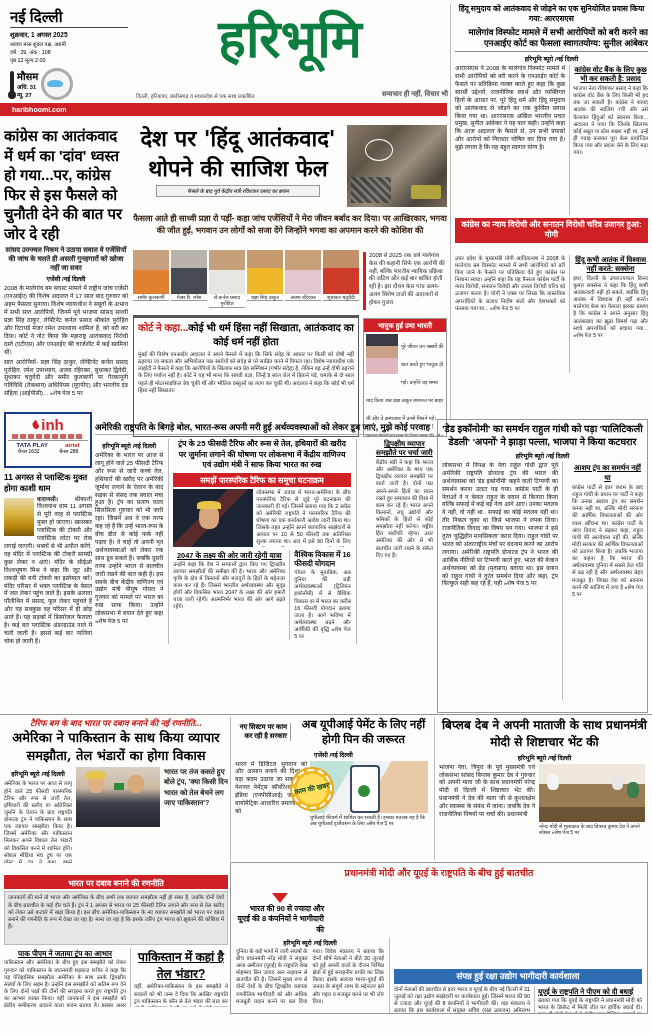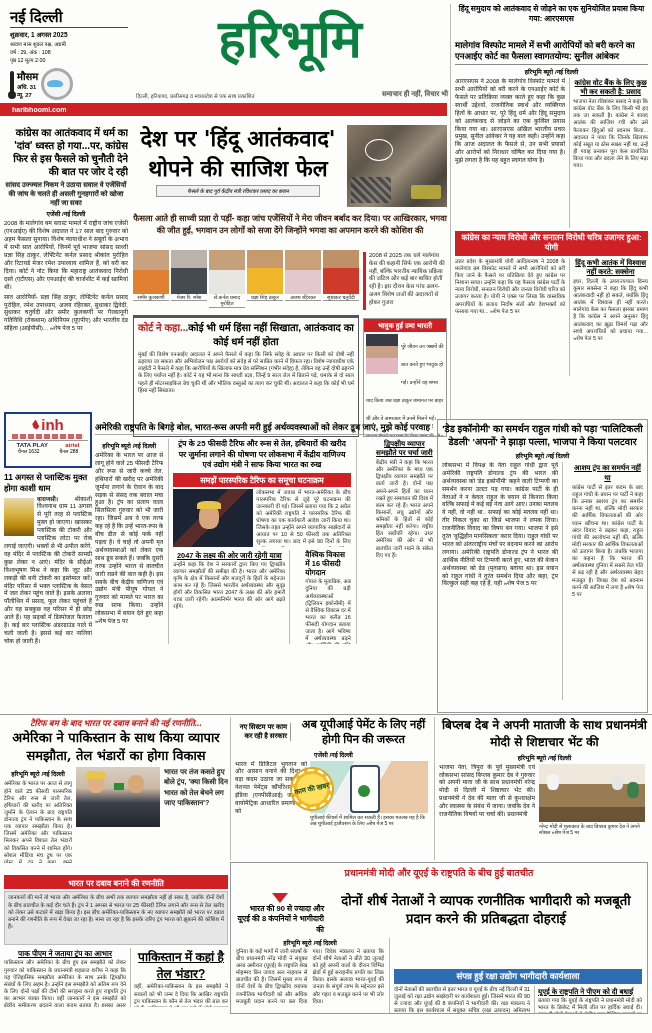--- a/index.html
+++ b/index.html
@@ -53,41 +53,41 @@
   </div>
   <div class="abs" style="left:136px;top:92px;width:190px;font-size:5.4px;color:#333;">दिल्ली, हरियाणा, छत्तीसगढ़ व मध्यप्रदेश से एक साथ प्रकाशित</div>
   <div class="abs" style="left:340px;top:89px;width:108px;font-size:7px;font-weight:bold;color:#555;text-align:right;">समाचार ही नहीं, विचार भी</div>
 
   <div class="abs" style="left:0;top:103px;width:447px;height:13px;background:#cf2025;display:flex;align-items:center;">
     <span style="color:#fff;font-weight:bold;font-size:7px;padding-left:12px;">haribhoomi.com</span>
   </div>
 
   <div class="abs vline clip" style="left:450px;top:4px;width:198px;height:416px;padding-left:4px;box-sizing:border-box;">
     <div style="font-size:7.6px;font-weight:bold;text-align:center;line-height:1.3;">हिंदू समुदाय को आतंकवाद से जोड़ने का एक सुनियोजित प्रयास किया गया: आरएसएस</div>
-    <div style="font-size:8.6px;font-weight:bold;text-align:left;line-height:1.3;margin-top:16px;border-bottom:1px solid #888;padding-bottom:2px;">मालेगांव विस्फोट मामले में सभी आरोपियों को बरी करने का एनआईए कोर्ट का फैसला स्वागतयोग्य: सुनील आंबेकर</div>
+    <div style="font-size:8.6px;font-weight:bold;text-align:right;line-height:1.3;margin-top:3px;border-bottom:1px solid #888;padding-bottom:2px;">मालेगांव विस्फोट मामले में सभी आरोपियों को बरी करने का एनआईए कोर्ट का फैसला स्वागतयोग्य: सुनील आंबेकर</div>
     <div class="by">हरिभूमि ब्यूरो /नई दिल्ली</div>
     <div style="display:flex;gap:4px;">
       <div class="b clip" style="width:112px;height:150px;">आरएसएस ने 2008 के मालेगांव विस्फोट मामले में सभी आरोपियों को बरी करने के एनआईए कोर्ट के फैसले पर प्रतिक्रिया व्यक्त करते हुए कहा कि कुछ स्वार्थी उद्देश्यों, राजनीतिक स्वार्थ और व्यक्तिगत हितों के आधार पर, पूरे हिंदू धर्म और हिंदू समुदाय को आतंकवाद से जोड़ने का एक कुत्सित प्रयास किया गया था। आरएसएस अखिल भारतीय प्रचार प्रमुख, सुनील आंबेकर ने यह बात कही। उन्होंने कहा कि आज अदालत के फैसले से, उन सभी प्रयासों और आरोपों को निराधार घोषित कर दिया गया है। मुझे लगता है कि यह बहुत स्वागत योग्य है।</div>
       <div class="vline clip" style="width:76px;padding-left:3px;height:150px;">
         <div class="subh" style="font-size:7.2px;line-height:1.25;">कांग्रेस वोट बैंक के लिए कुछ भी कर सकती है: प्रसाद</div>
         <div class="b55" style="margin-top:2px;">भाजपा नेता रविशंकर प्रसाद ने कहा कि कांग्रेस वोट बैंक के लिए किसी भी हद तक जा सकती है। कांग्रेस ने शायद आतंक की साजिश रची और उसे फैलाकर हिंदुओं को बदनाम किया... अदालत ने पाया कि जिनके खिलाफ कोई सबूत या ठोस साक्ष्य नहीं था, उन्हें ही गवाह बनाकर पूरा केस प्रायोजित किया गया और बदला लेने के लिए मढ़ा गया।</div>
       </div>
     </div>
     <div class="rbanner" style="font-size:8px;line-height:1.3;padding:2px 4px;margin-top:3px;">कांग्रेस का न्याय विरोधी और सनातन विरोधी चरित्र उजागर हुआ: योगी</div>
-    <div style="display:flex;gap:4px;margin-top:2px;">
+    <div style="display:flex;gap:4px;margin-top:12px;">
       <div class="b55 clip" style="width:112px;height:118px;">उत्तर प्रदेश के मुख्यमंत्री योगी आदित्यनाथ ने 2008 के मालेगांव बम विस्फोट मामले में सभी आरोपियों को बरी किए जाने के फैसले पर प्रतिक्रिया देते हुए कांग्रेस पर निशाना साधा। उन्होंने कहा कि यह फैसला कांग्रेस पार्टी के न्याय विरोधी, सनातन विरोधी और जनता विरोधी चरित्र को उजागर करता है। योगी ने एक्स पर लिखा कि वास्तविक अपराधियों के बजाय निर्दोष संतों और देशभक्तों को फंसाया गया था... »शेष पेज 5 पर</div>
       <div class="vline clip" style="width:76px;padding-left:3px;height:118px;">
         <div class="subh" style="font-size:7.2px;line-height:1.25;">हिंदू कभी आतंक में विश्वास नहीं करते: सक्सेना</div>
         <div class="b55" style="margin-top:2px;">इधर, दिल्ली के उपराज्यपाल विनय कुमार सक्सेना ने कहा कि हिंदू कभी आतंकवादी नहीं हो सकते, क्योंकि हिंदू आतंक में विश्वास ही नहीं करते। मालेगांव केस का फैसला इसका प्रमाण है कि कांग्रेस ने अपने अनुसार हिंदू आतंकवाद का झूठा विमर्श गढ़ा और सच्चे अपराधियों को बचाया गया... »शेष पेज 5 पर</div>
       </div>
     </div>
   </div>
 
   <div class="abs clip" style="left:4px;top:126px;width:124px;height:284px;">
-    <div style="font-size:10px;font-weight:bold;text-align:right;line-height:1.3;color:#000;">कांग्रेस का आतंकवाद में धर्म का 'दांव' ध्वस्त हो गया...पर, कांग्रेस फिर से इस फैसले को चुनौती देने की बात पर जोर दे रही</div>
+    <div style="font-size:15px;font-weight:bold;text-align:left;line-height:1.3;color:#000;">कांग्रेस का आतंकवाद में धर्म का 'दांव' ध्वस्त हो गया...पर, कांग्रेस फिर से इस फैसले को चुनौती देने की बात पर जोर दे रही</div>
     <div style="font-size:6.8px;font-weight:bold;text-align:center;line-height:1.3;margin-top:3px;color:#222;">सांसद उज्ज्वल निकम ने उठाया सवाल वे एजेंसियों की जांच के चलते ही असली गुनहगारों को खोजा नहीं जा सका</div>
     <div class="by">एजेंसी /नई दिल्ली</div>
     <div class="b">2008 के मालेगांव बम ब्लास्ट मामले में राष्ट्रीय जांच एजेंसी (एनआईए) की विशेष अदालत ने 17 साल बाद गुरुवार को अहम फैसला सुनाया। विशेष न्यायाधीश ने सबूतों के अभाव में सभी सात आरोपियों, जिनमें पूर्व भाजपा सांसद साध्वी प्रज्ञा सिंह ठाकुर, लेफ्टिनेंट कर्नल प्रसाद श्रीकांत पुरोहित और रिटायर्ड मेजर रमेश उपाध्याय शामिल हैं, को बरी कर दिया। कोर्ट ने नोट किया कि महाराष्ट्र आतंकवाद निरोधी दस्ते (एटीएस) और एनआईए की चार्जशीट में कई खामियां थीं।</div>
     <div class="b" style="margin-top:2px;">सात आरोपियों- प्रज्ञा सिंह ठाकुर, लेफ्टिनेंट कर्नल प्रसाद पुरोहित, रमेश उपाध्याय, अजय रहिरकर, सुधाकर द्विवेदी, सुधाकर चतुर्वेदी और समीर कुलकर्णी पर गैरकानूनी गतिविधि (रोकथाम) अधिनियम (यूएपीए) और भारतीय दंड संहिता (आईपीसी)... »शेष पेज 5 पर</div>
   </div>
 
   <div class="abs" style="left:4px;top:412px;width:88px;height:56px;border:2px solid #1a3a8c;box-sizing:border-box;padding:2px;text-align:center;">
     <div style="display:flex;align-items:center;justify-content:center;gap:2px;">
       <div style="width:7px;height:10px;background:#cf2025;clip-path:polygon(50% 0,100% 70%,65% 100%,20% 85%,0 45%);"></div>
       <span style="font-size:15px;font-weight:800;color:#cf2025;">inh</span>
@@ -184,35 +184,35 @@
             <div style="position:absolute;left:26px;top:16px;width:20px;height:24px;background:#d8a67c;border-radius:40%;"></div>
             <div style="position:absolute;left:24px;top:12px;width:24px;height:8px;background:#e8c44a;border-radius:40% 40% 0 0;"></div>
           </div>
           <div class="b55 clip" style="flex:1;height:58px;">लोकसभा में जवाब में भारत-अमेरिका के बीच पारस्परिक टैरिफ से जुड़े पूरे घटनाक्रम की जानकारी दी गई। जिसमें बताया गया कि 2 अप्रैल को अमेरिकी राष्ट्रपति ने पारस्परिक टैरिफ की घोषणा का एक कार्यकारी आदेश जारी किया था। जिसके तहत उन्होंने अपने व्यापारिक साझेदारों से आयात पर 10 से 50 फीसदी तक अतिरिक्त शुल्क लगाया था। बाद में इसे 90 दिनों के लिए स्थगित कर दिया गया। भारत पर भी अमेरिका द्वारा 26 फीसदी टैरिफ की घोषणा की गई थी। लेकिन गुरुवार से अमेरिका ने इसे 25 फीसदी कर दिया »शेष पेज 5 पर</div>
         </div>
         <div style="display:flex;gap:4px;margin-top:3px;">
           <div class="clip" style="width:112px;">
             <div class="subh" style="font-size:7.4px;">2047 के लक्ष्य की ओर जारी रहेगी यात्रा</div>
             <div class="b55" style="margin-top:1px;">उन्होंने कहा कि देश ने सरकारों द्वारा किए गए द्विपक्षीय व्यापार समझौतों की समीक्षा की है। भारत और अमेरिका कृषि के क्षेत्र में किसानों और मजदूरों के हितों के मद्देनजर काम कर रहे हैं। जिससे भारतीय अर्थव्यवस्था और सुदृढ़ होगी और विकसित भारत 2047 के लक्ष्य की ओर हमारी यात्रा जारी रहेगी। आत्मनिर्भर भारत की ओर आगे बढ़ते रहेंगे।</div>
           </div>
-          <div class="vline clip" style="flex:1;padding-left:15px;">
+          <div class="vline clip" style="flex:1;padding-left:4px;">
             <div style="font-size:7.4px;font-weight:bold;line-height:1.25;">वैश्विक विकास में 16 फीसदी योगदान</div>
             <div class="b55" style="margin-top:1px;">गोयल के मुताबिक, अब दुनिया की बड़ी अर्थव्यवस्थाओं (ट्रिलियन इकोनॉमी) में से वैश्विक विकास दर में भारत का करीब 16 फीसदी योगदान बताया जाता है। आगे भविष्य में अर्थव्यवस्था बढ़ने और आर्थिकी की वृद्धि »शेष पेज 5 पर</div>
           </div>
         </div>
       </div>
       <div class="vline clip" style="width:62px;padding-left:19px;height:205px;">
         <div class="subh" style="font-size:7.2px;line-height:1.25;">द्विपक्षीय व्यापार समझौते पर चर्चा जारी</div>
         <div class="b55" style="margin-top:2px;">केंद्रीय मंत्री ने कहा कि भारत और अमेरिका के मध्य एक द्विपक्षीय व्यापार समझौते पर वार्ता जारी है। दोनों पक्ष अपने-अपने हितों का ध्यान रखते हुए समाधान की दिशा में काम कर रहे हैं। भारत अपने किसानों, लघु उद्योगों और श्रमिकों के हितों से कोई समझौता नहीं करेगा। राष्ट्रीय हित सर्वोपरि रहेगा। उधर अमेरिका की ओर से भी बातचीत जारी रखने के संकेत दिए गए हैं।</div>
       </div>
     </div>
   </div>
 
   <div class="abs clip" style="left:437px;top:419px;width:211px;height:294px;border:1px solid #999;box-sizing:border-box;padding:3px 4px;">
-    <div style="font-size:9.6px;font-weight:bold;text-align:center;line-height:1.35;">'डेड इकॉनोमी' का समर्थन राहुल गांधी को पड़ा 'पालिटिकली डेडली' 'अपनों' ने झाड़ा पल्ला, भाजपा ने किया पलटवार</div>
+    <div style="font-size:9.6px;font-weight:bold;text-align:center;line-height:1.35;">'डेड इकॉनोमी' का समर्थन राहुल गांधी को पड़ा 'पालिटिकली डेडली' 'अपनों' ने झाड़ा पल्ला, भाजपा ने किया कटघरार</div>
     <div class="by">हरिभूमि ब्यूरो /नई दिल्ली</div>
     <div style="display:flex;gap:4px;">
       <div class="b clip" style="width:116px;height:238px;">लोकसभा में विपक्ष के नेता राहुल गांधी द्वारा पूर्व अमेरिकी राष्ट्रपति डोनाल्ड ट्रंप की भारत की अर्थव्यवस्था को 'डेड इकोनॉमी' कहने वाली टिप्पणी का समर्थन करना उलटा पड़ गया। कांग्रेस पार्टी के ही नेताओं ने न केवल राहुल के बयान से किनारा किया बल्कि सफाई में कई बड़े नेता आगे आए। उनका मतलब ये नहीं, वो नहीं था.. सफाई का कोई मतलब नहीं था। तीर निकल चुका था जिसे भाजपा ने लपक लिया। राजनीतिक विवाद का विषय बन गया। भाजपा ने इसे तुरंत 'बुद्धिहीन मानसिकता' करार दिया। राहुल गांधी पर भारत को अंतरराष्ट्रीय मंचों पर बदनाम करने का आरोप लगाया। अमेरिकी राष्ट्रपति डोनाल्ड ट्रंप ने भारत की आर्थिक नीतियों पर टिप्पणी करते हुए, भारत की बेजान अर्थव्यवस्था को डेड (मृतप्राय) बताया था। इस बयान को राहुल गांधी ने तुरंत समर्थन दिया और कहा, ट्रंप बिल्कुल सही कह रहे हैं, यही »शेष पेज 5 पर</div>
       <div class="vline clip" style="flex:1;padding-left:9px;height:238px;">
         <div class="subh" style="font-size:7.2px;">आशय ट्रंप का समर्थन नहीं था</div>
         <div class="b55" style="margin-top:2px;">कांग्रेस पार्टी से इतर कदम के बाद राहुल गांधी के बयान पर पार्टी ने कहा कि उनका आशय ट्रंप का समर्थन करना नहीं था, बल्कि मोदी सरकार की आर्थिक विफलताओं की ओर ध्यान खींचना था। कांग्रेस पार्टी के अंदर विवाद ने बढ़कर कहा, राहुल गांधी की आलोचना नहीं की, बल्कि मोदी सरकार की आर्थिक विफलताओं को उजागर किया है। जबकि भाजपा का कहना है कि भारत की अर्थव्यवस्था दुनिया में सबसे तेज गति से बढ़ रही है और अर्थव्यवस्था बेहद मजबूत है। विपक्ष देश को बदनाम करने की साजिश में लगा है »शेष पेज 5 पर</div>
       </div>
     </div>
   </div>
 
@@ -285,21 +285,20 @@
     </div>
   </div>
 
   <div class="abs clip" style="left:230px;top:862px;width:418px;height:152px;border:1px solid #999;box-sizing:border-box;padding:3px 5px;">
     <div class="red" style="font-size:9.4px;font-weight:bold;text-align:center;">प्रधानमंत्री मोदी और यूएई के राष्ट्रपति के बीच हुई बातचीत</div>
     <div style="display:flex;gap:6px;margin-top:13px;">
       <div style="width:88px;">
         <div style="width:0;height:0;margin:1px auto;border-left:8px solid transparent;border-right:8px solid transparent;border-top:10px solid #cf2025;"></div>
         <div style="font-size:7.6px;font-weight:bold;text-align:right;line-height:1.35;">भारत की 90 से ज्यादा और यूएई की 8 कंपनियों ने भागीदारी की</div>
       </div>
-      <div class="hser" style="flex:1;font-size:13.2px;line-height:1.4;text-align:center;">दोनों शीर्ष नेताओं ने व्यापक रणनीतिक भागीदारी को मजबूती प्रदान करने की प्रतिबद्धता दोहराई</div>
     </div>
     <div style="display:flex;gap:5px;margin-top:3px;">
       <div class="clip" style="width:148px;height:86px;">
         <div class="by" style="margin:0 0 1px;">हरिभूमि ब्यूरो /नई दिल्ली</div>
         <div class="b55" style="column-count:2;column-gap:5px;height:76px;">दुनिया के कई भागों में जारी संघर्षों के बीच प्रधानमंत्री नरेंद्र मोदी ने संयुक्त अरब अमीरात (यूएई) के राष्ट्रपति शेख मोहम्मद बिन जायद अल नाहयान से बातचीत की है। जिसमें मुख्य रूप से दोनों देशों के बीच द्विपक्षीय व्यापक रणनीतिक भागीदारी को और अधिक मजबूती प्रदान करने पर बल दिया गया। विदेश मंत्रालय ने बताया कि दोनों शीर्ष नेताओं ने बीते 30 जुलाई को हुई अपनी वार्ता के दौरान विभिन्न क्षेत्रों में हुई सराहनीय प्रगति का जिक्र किया। इसके अलावा भारत-यूएई की जनता के संपूर्ण लाभ के मद्देनजर इसे और गहरा व मजबूत करने पर भी जोर दिया।</div>
       </div>
       <div class="vline" style="flex:1;padding-left:4px;">
         <div class="bbanner" style="font-size:8.6px;padding:1.5px;margin-top:31px;">संपन्न हुई रक्षा उद्योग भागीदारी कार्यशाला</div>
         <div style="display:flex;gap:4px;margin-top:2px;">
           <div class="b55 clip" style="flex:1;height:72px;">दोनों नेताओं की बातचीत से इतर भारत व यूएई के बीच नई दिल्ली में 31 जुलाई को रक्षा उद्योग साझेदारी पर कार्यशाला हुई। जिसमें भारत की 90 से ज्यादा और यूएई की 8 कंपनियों ने भागीदारी की। रक्षा मंत्रालय ने बताया कि इस कार्यशाला में संयुक्त सचिव (रक्षा उत्पादन) अमिताभ प्रसाद और यूएई के अवर रक्षा सचिव सहित वरिष्ठ अधिकारी शामिल हुए। इस अवसर पर दोनों पक्षों ने सह-विकास, सह-उत्पादन, तकनीक हस्तांतरण, आपसी निवेश तथा औद्योगिक सहयोग के विविध आयामों पर चर्चा की। कार्यशाला में एयरोस्पेस, नौसैनिक प्रणालियों और विविध आधुनिक मिशन पर फोकस रहा।</div>

